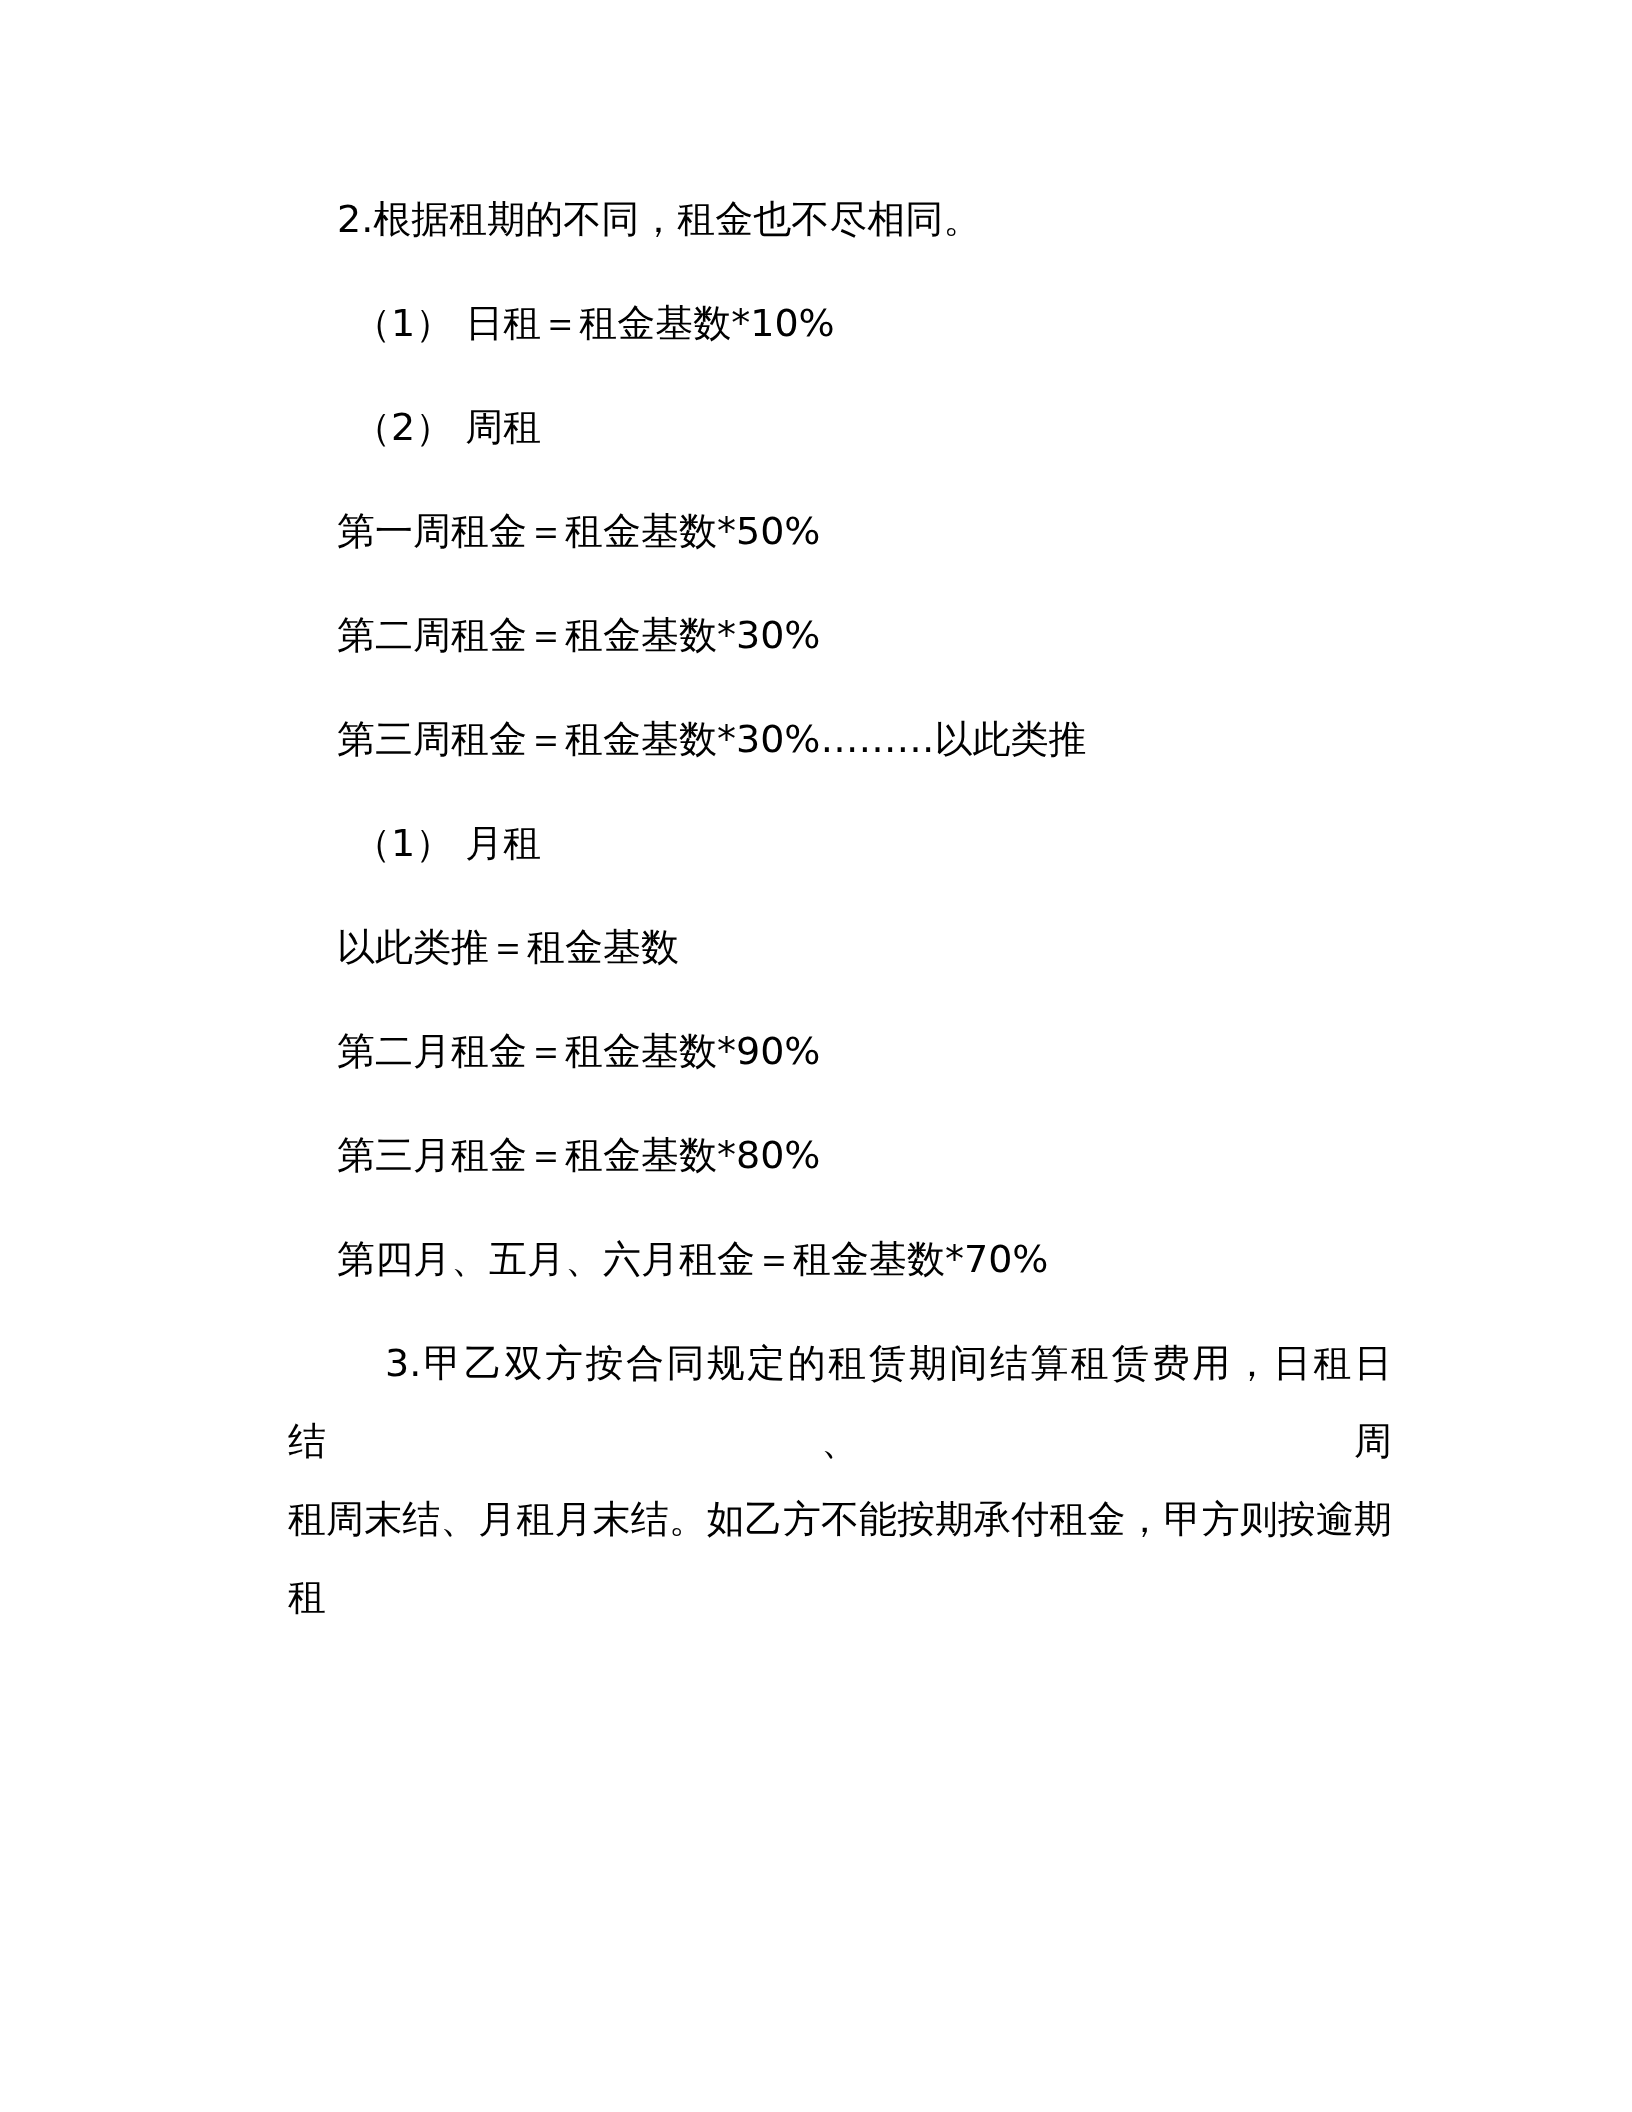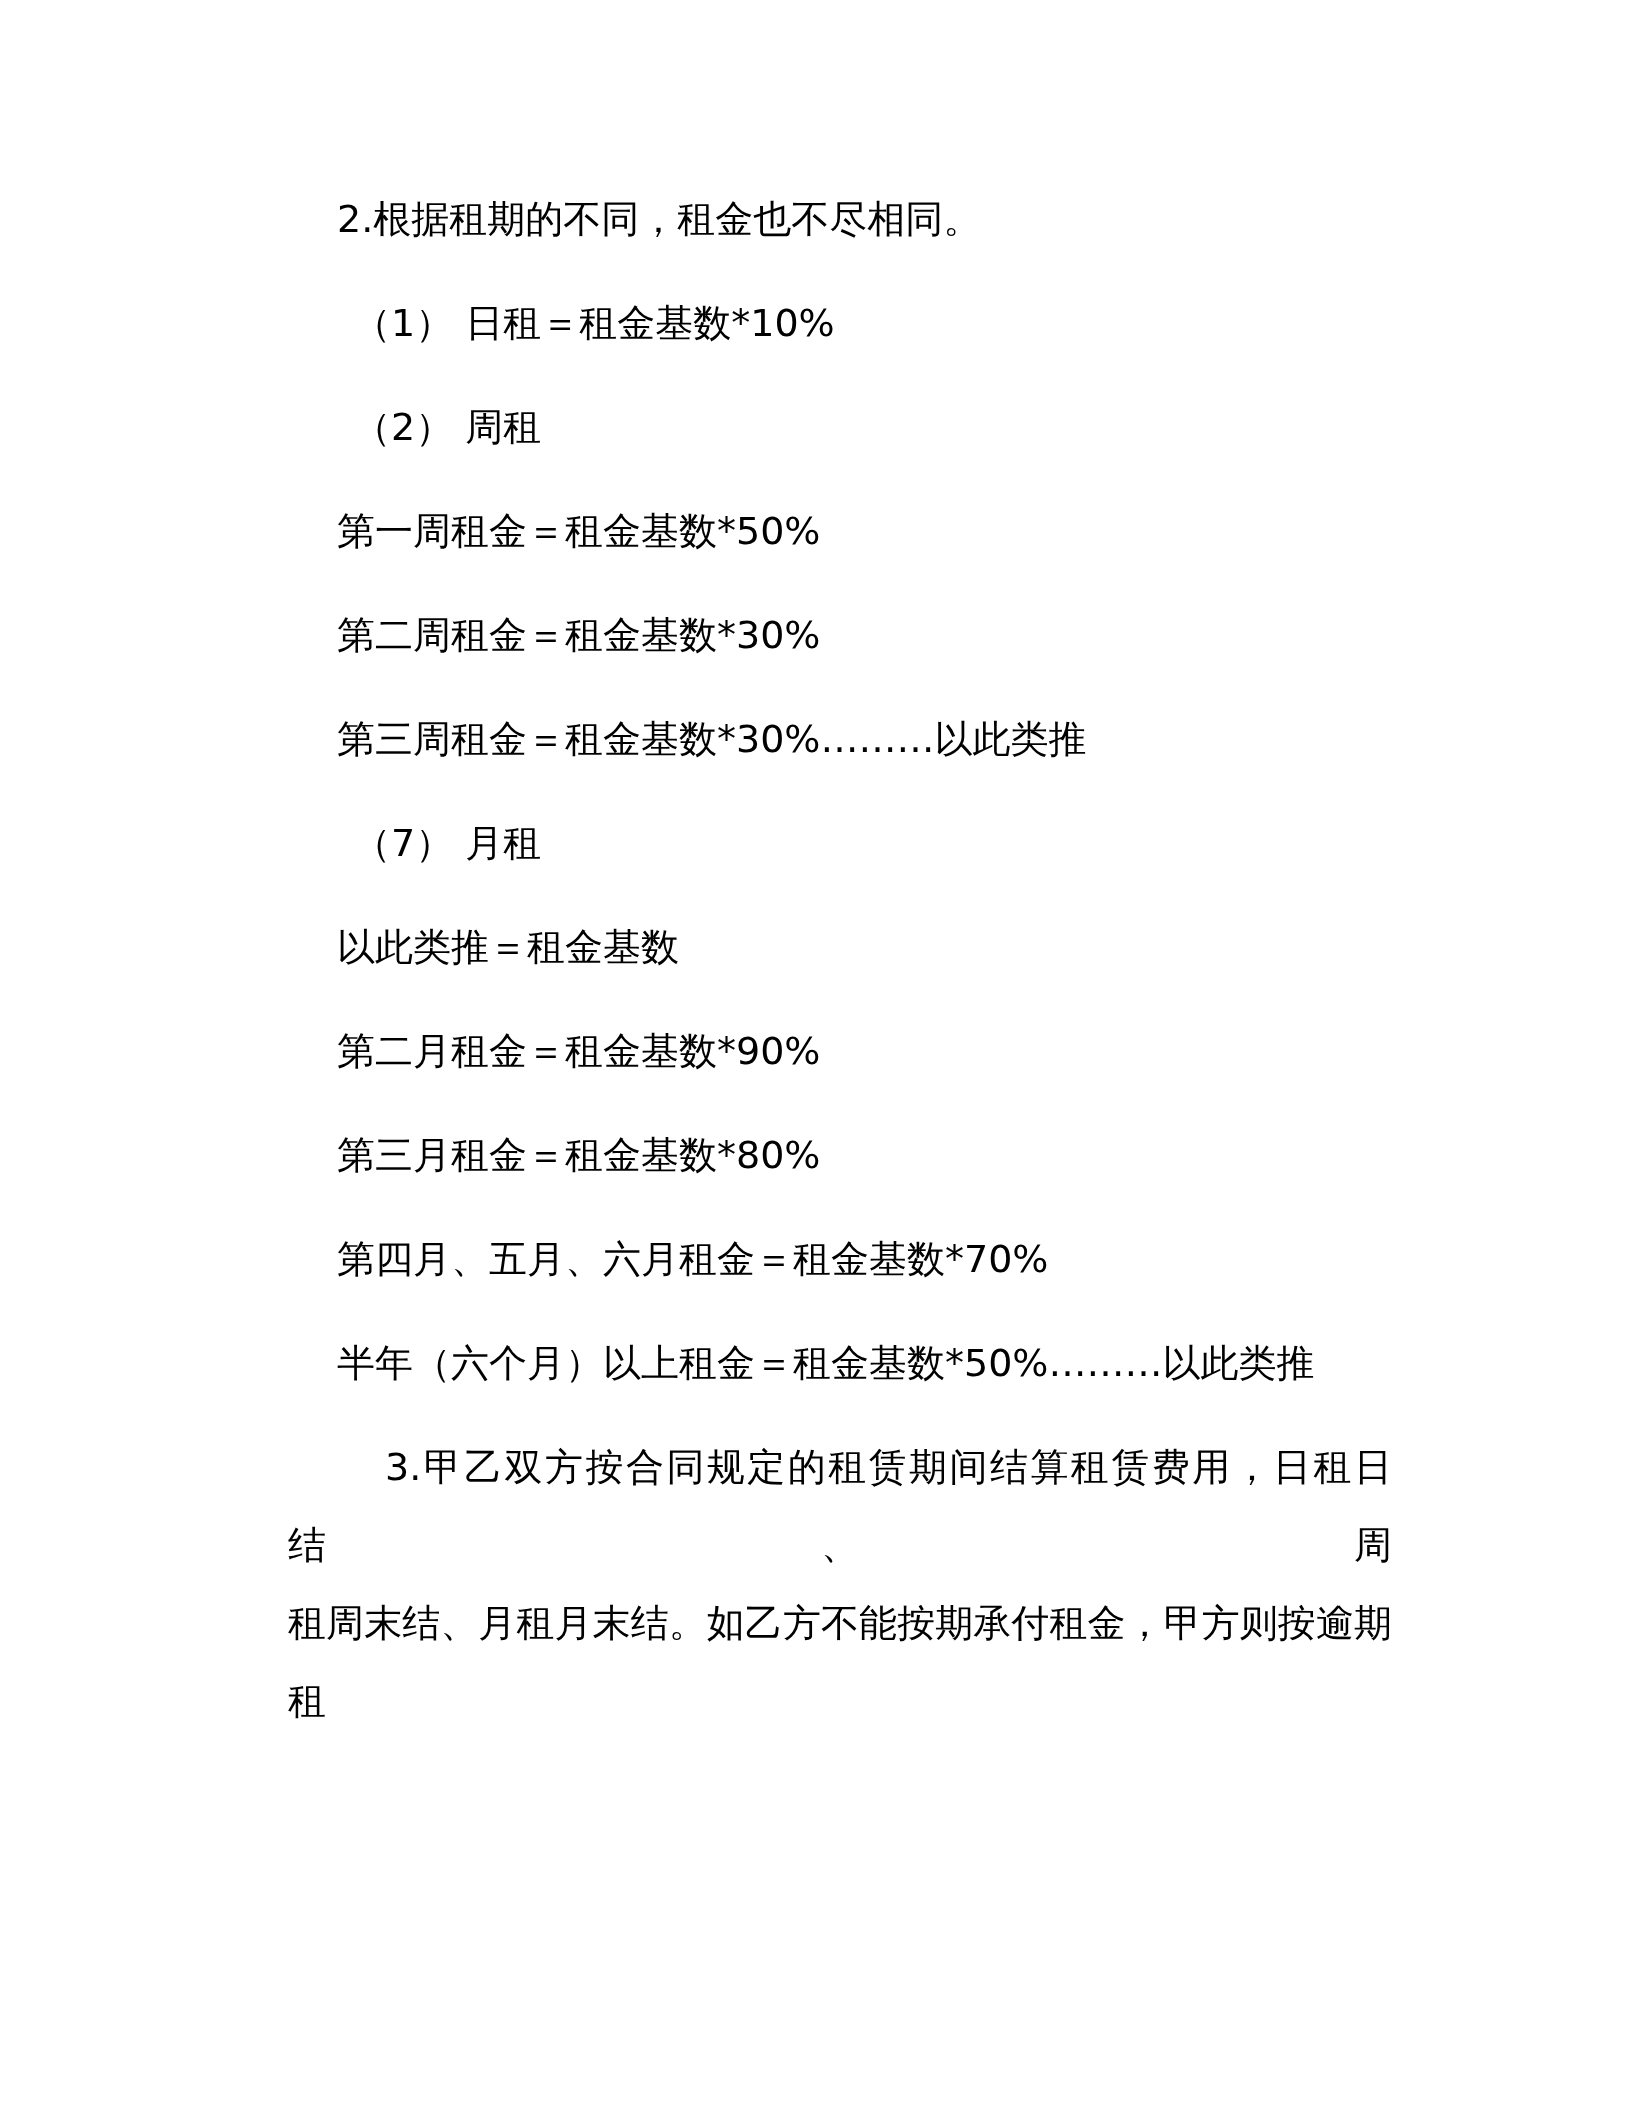--- a/index.html
+++ b/index.html
@@ -65,31 +65,30 @@
     <p class="ind2">（1） 日租＝租金基数*10%</p>
 
     <p class="ind2">（2） 周租</p>
 
     <p class="ind">第一周租金＝租金基数*50%</p>
 
     <p class="ind">第二周租金＝租金基数*30%</p>
 
     <p class="ind">第三周租金＝租金基数*30%………以此类推</p>
 
-    <p class="ind2">（7） 月租</p>
+    <p class="ind2">（1） 月租</p>
 
     <p class="ind">以此类推＝租金基数</p>
 
     <p class="ind">第二月租金＝租金基数*90%</p>
 
     <p class="ind">第三月租金＝租金基数*80%</p>
 
     <p class="ind">第四月、五月、六月租金＝租金基数*70%</p>
 
-    <p class="ind">半年（六个月）以上租金＝租金基数*50%………以此类推</p>
 
     <div class="para3">
       <div class="line first">3.甲乙双方按合同规定的租赁期间结算租赁费用，日租日结、周</div>
       <div class="line">租周末结、月租月末结。如乙方不能按期承付租金，甲方则按逾期租</div>
     </div>
 
 
   </div>
 </div>
 

